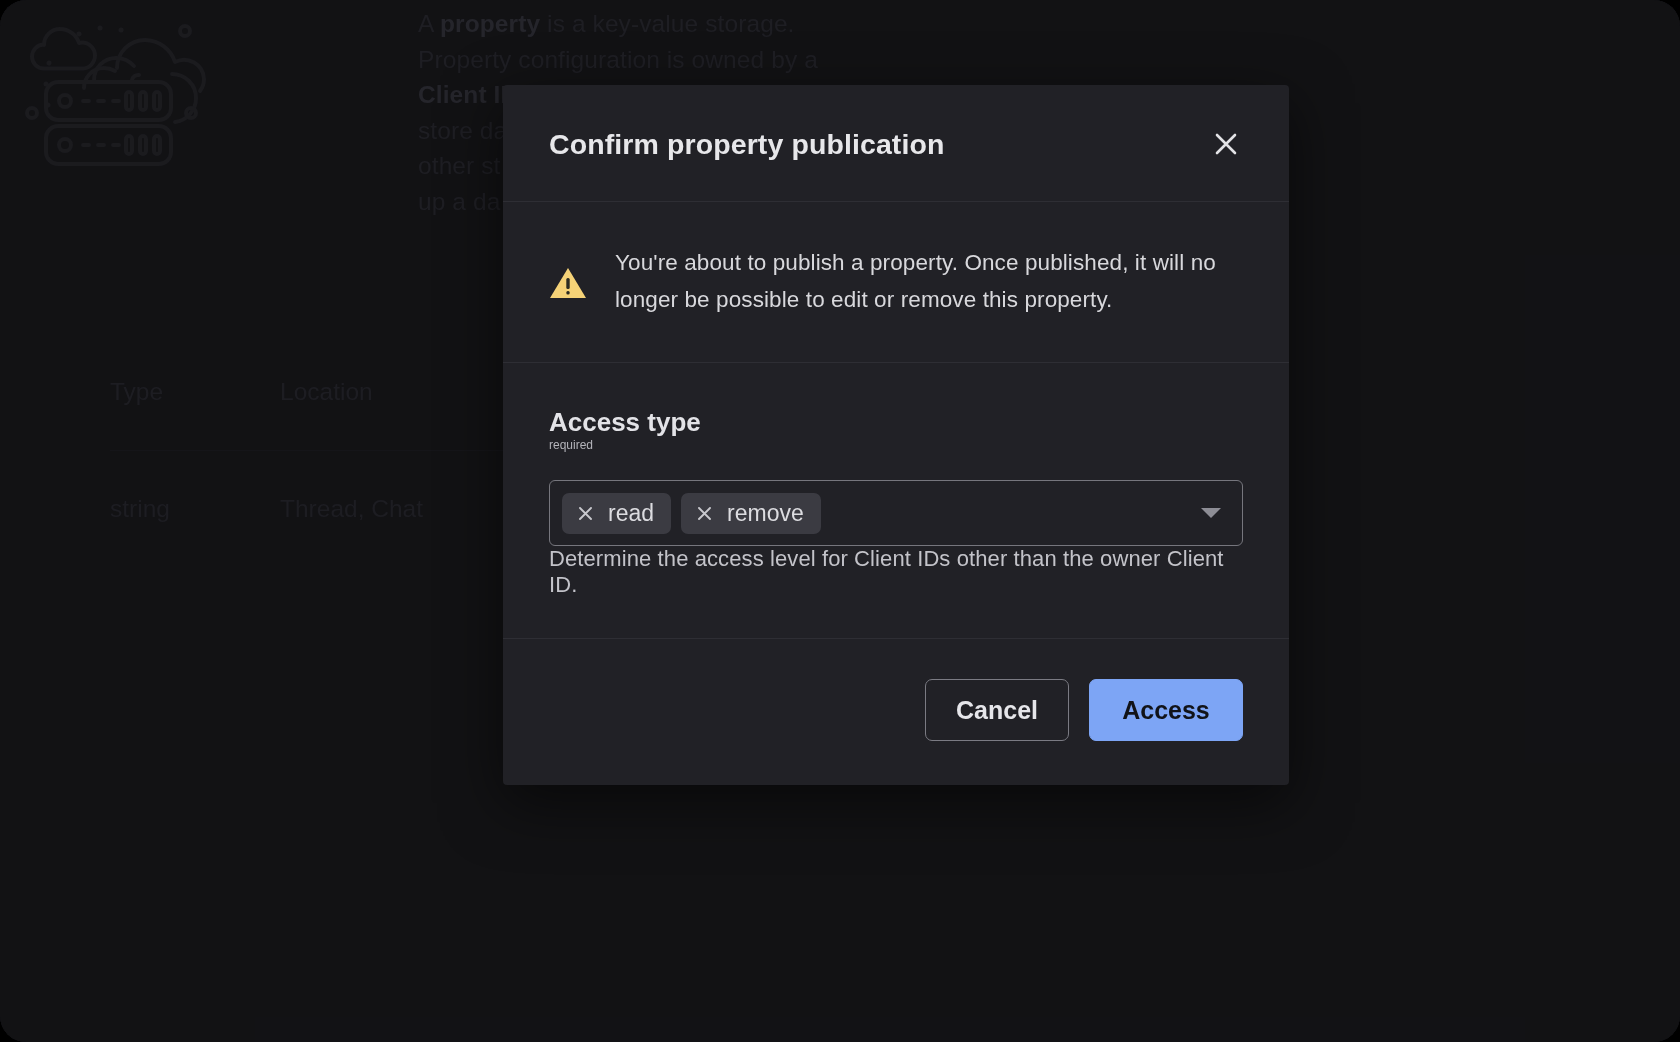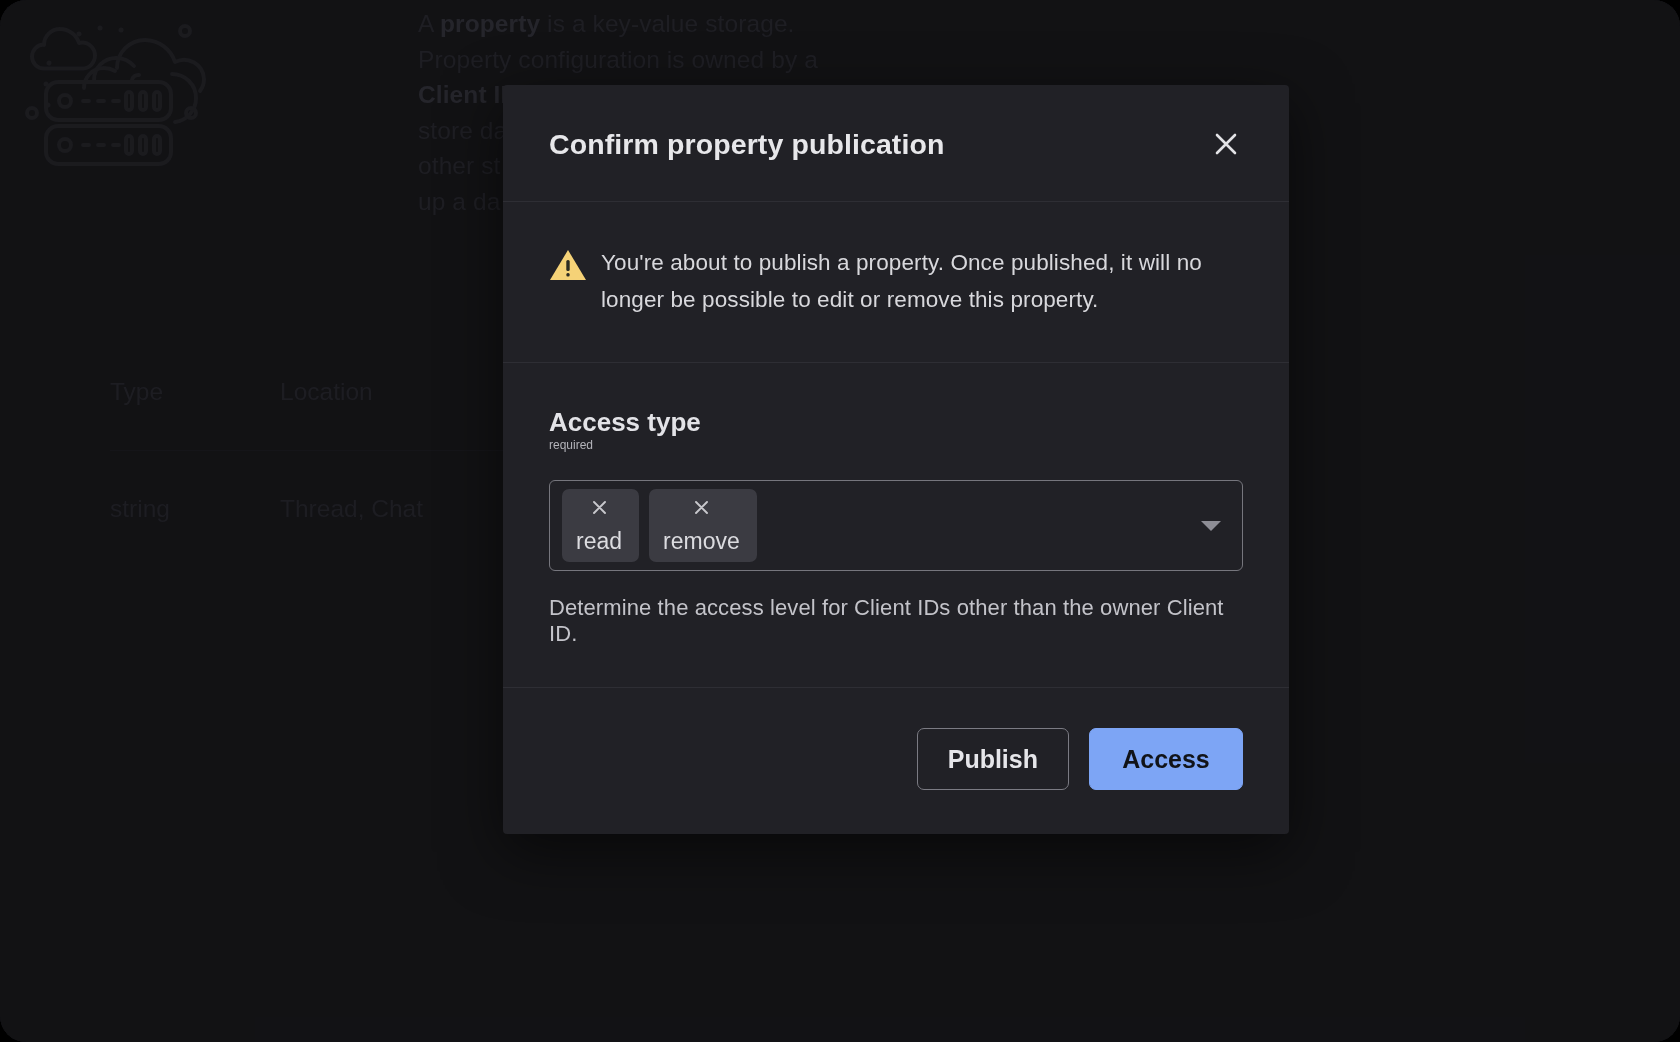--- a/index.html
+++ b/index.html
@@ -101,22 +101,22 @@
     color: #e3e3e6;
   }
   .close-btn svg { display: block; }
 
   .modal-body {
     padding: 42px 46px 44px 46px;
     border-bottom: 1px solid #2e2e34;
   }
   .alert {
     display: flex;
-    gap: 14px;
-    align-items: flex-start;
+    gap: 28px;
+    align-items: center;
   }
   .alert-icon {
     flex: 0 0 auto;
     margin-top: 4px;
   }
   .alert-icon svg { display: block; }
   .alert-text {
     font-size: 22.5px;
     line-height: 37px;
     color: #d8d8dc;
@@ -166,21 +166,20 @@
   .chip {
     display: inline-flex;
     align-items: center;
     gap: 13px;
     background: #3b3b42;
     border-radius: 7px;
     padding: 9px 17px 9px 14px;
     font-size: 23px;
     color: #dcdce0;
     cursor: pointer;
-    flex-direction: column;
   }
   .chip-x {
     display: inline-flex;
     align-items: center;
     justify-content: center;
     width: 19px; height: 19px;
     color: #c8c8cd;
     cursor: pointer;
   }
   .chip-x svg { display: block; }
@@ -188,21 +187,20 @@
   .select-caret {
     flex: 0 0 auto;
     width: 30px; height: 30px;
     display: flex; align-items: center; justify-content: center;
     color: #8d8d95;
     margin-right: 6px;
   }
   .select-caret svg { display: block; }
 
   .field-help {
-    margin-top: 24px;
     font-size: 22px;
     color: #c3c3c9;
     letter-spacing: 0.1px;
   }
 
   .modal-footer {
     display: flex;
     justify-content: flex-end;
     gap: 20px;
     padding: 40px 46px 44px 46px;
@@ -347,18 +345,18 @@
           <svg width="22" height="14" viewBox="0 0 22 14">
             <path d="M1 2 L11 12 L21 2 Z" fill="currentColor"></path>
           </svg>
         </span>
       </div>
 
       <div class="field-help">Determine the access level for Client IDs other than the owner Client ID.</div>
     </div>
 
     <div class="modal-footer">
-      <button class="btn btn-cancel">Publish</button>
+      <button class="btn btn-cancel">Cancel</button>
       <button class="btn btn-publish">Access</button>
     </div>
 
   </div>
 </div>
 
 </body></html>

